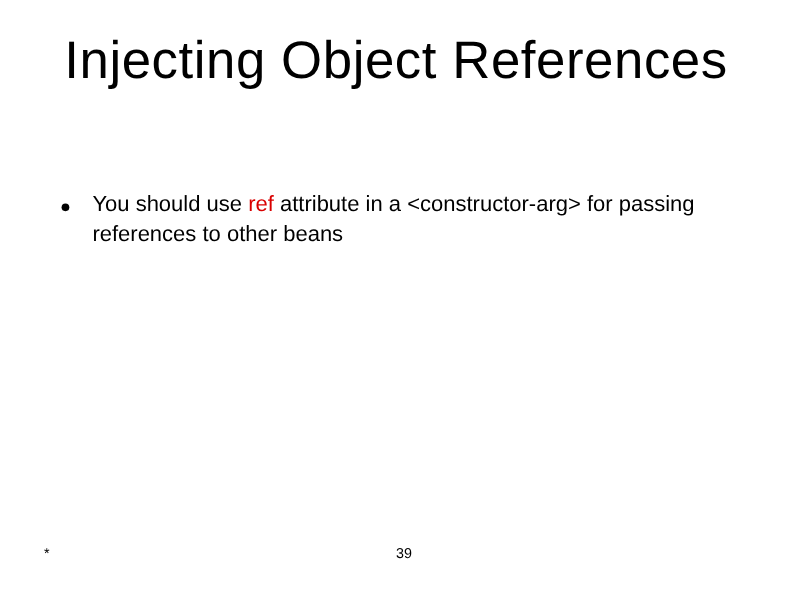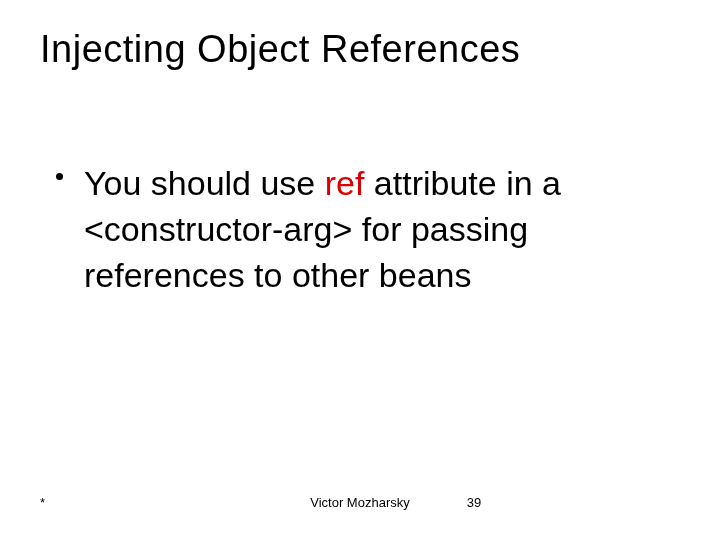--- a/index.html
+++ b/index.html
@@ -11,34 +11,34 @@
       position: relative;
       overflow: hidden;
     }
     .slide {
       width: 100%;
       height: 100%;
       padding: 28px 40px 0 40px;
       position: relative;
     }
     .title {
-      text-align: left;
-      font-size: 38px;
+      text-align: center;
+      font-size: 48px;
       font-weight: 400;
       color: #000;
       margin-bottom: 90px;
       letter-spacing: 0.5px;
     }
     .content {
       padding-left: 16px;
     }
     .bullet-item {
       position: relative;
       padding-left: 28px;
-      font-size: 34px;
+      font-size: 20px;
       line-height: 1.35;
       color: #000;
     }
     .bullet-dot {
       position: absolute;
       left: 0;
       top: 12px;
       width: 7px;
       height: 7px;
       background: #000;
@@ -69,16 +69,15 @@
 <div class="slide">
   <h1 class="title">Injecting Object References</h1>
   <div class="content">
     <div class="bullet-item">
       <span class="bullet-dot"></span>
       <span>You should use </span><span class="ref-word">ref</span><span> attribute in a &lt;constructor-arg&gt; for passing references to other beans</span>
     </div>
   </div>
   <div class="footer">
     <div class="footer-left">*</div>
-    <div class="footer-center">Victor Mozharsky</div>
     <div class="footer-right">39</div>
   </div>
 </div>
 
 </body></html>

